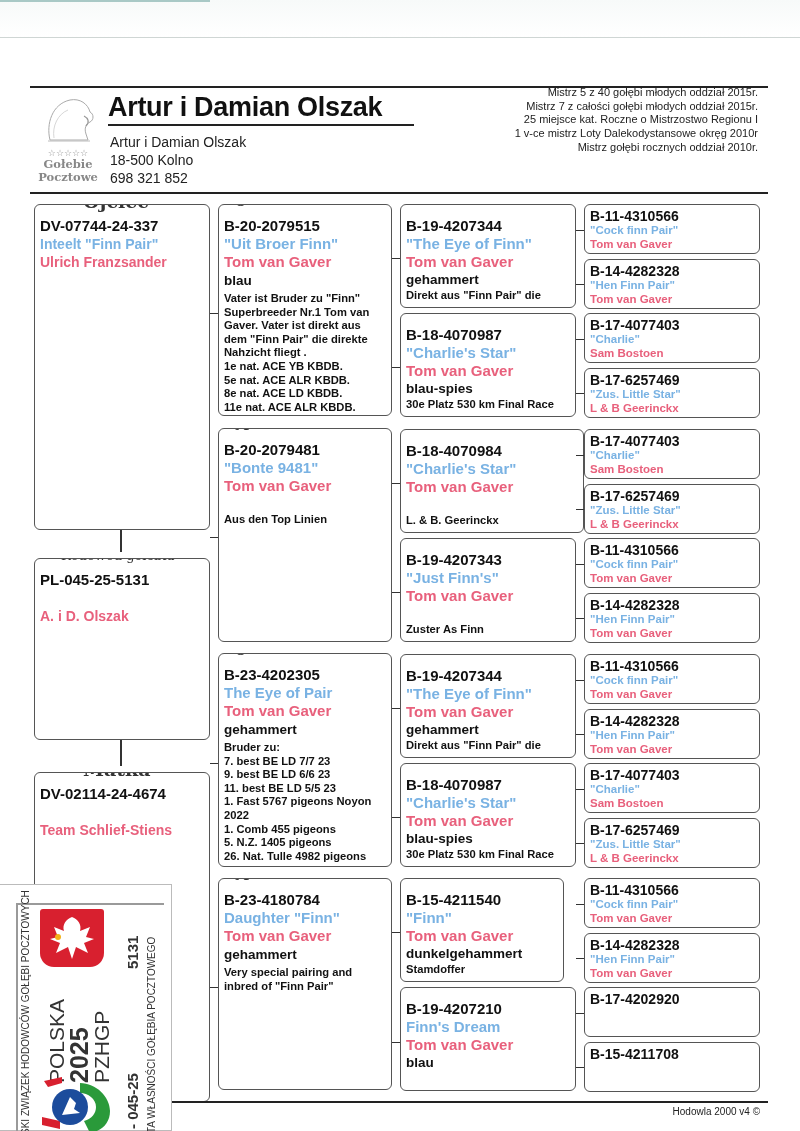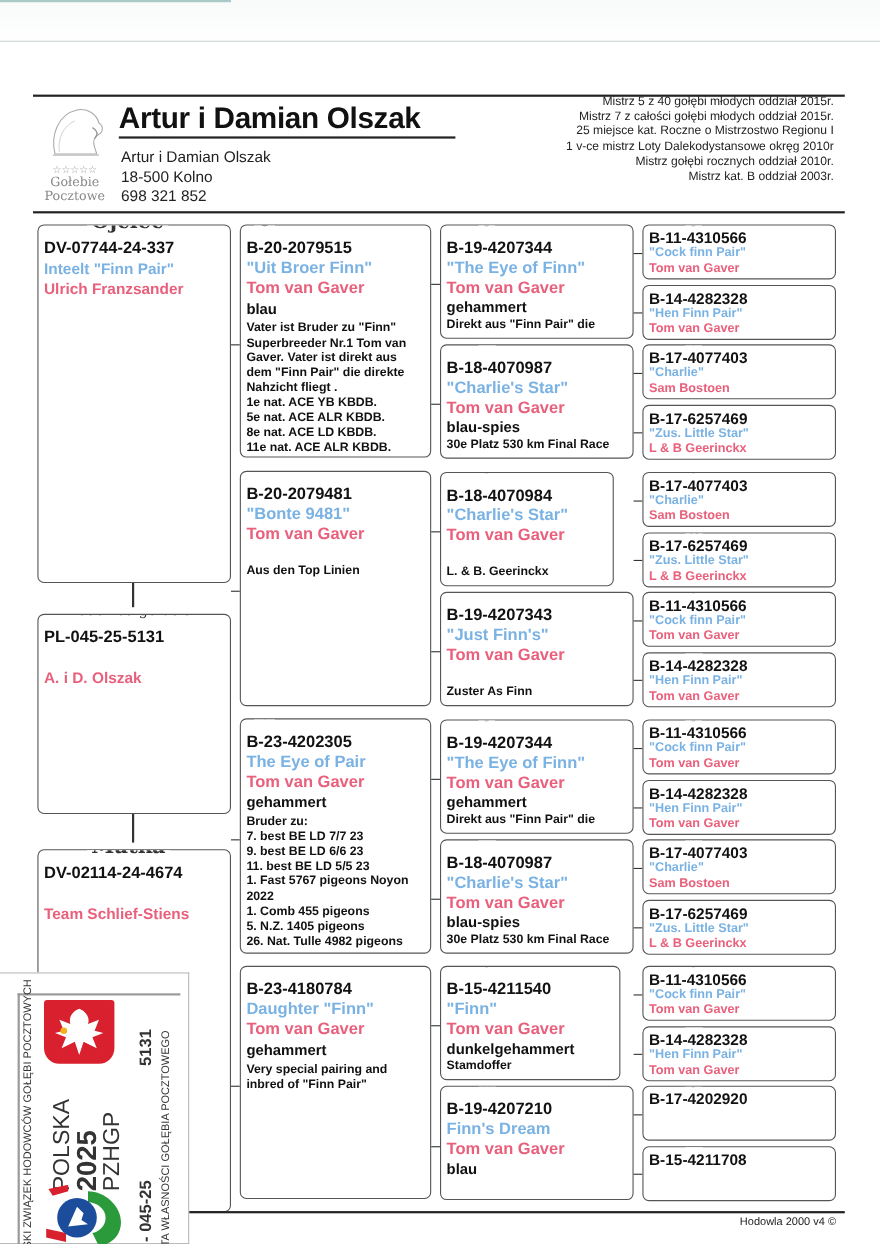--- a/index.html
+++ b/index.html
@@ -4,21 +4,21 @@
 <style>
   * { box-sizing: border-box; margin: 0; padding: 0; }
   html, body { width: 800px; height: 1131px; background: #fff; overflow: hidden; }
   body { position: relative; font-family: "Liberation Sans", sans-serif; color: #111; }
   .scan-top { position: absolute; left: 0; top: 0; width: 800px; height: 38px; border-bottom: 1px solid #cfd6d4; background: linear-gradient(#f7faf9, #fff); }
   .scan-top .tint { position: absolute; left: 0; top: 0; width: 210px; height: 2px; background: #a9c9c6; }
   .rule { position: absolute; background: #222; }
   .hdr-logo { position: absolute; left: 33px; top: 94px; width: 70px; height: 92px; text-align: center; }
   .hdr-logo .bird { width: 56px; height: 50px; margin: 0 auto; }
   .hdr-logo .stars { font-size: 9px; color: #999; letter-spacing: 0px; line-height: 10px; }
-  .hdr-logo .logo-t { font-family: "DejaVu Serif", serif; font-size: 11.5px; color: #888; font-weight: normal; line-height: 13px; }
+  .hdr-logo .logo-t { font-family: "DejaVu Serif", serif; font-size: 11.5px; color: #888; font-weight: bold; line-height: 13px; }
   .hdr-title { position: absolute; left: 108px; top: 92px; font-size: 27px; font-weight: bold; letter-spacing: -0.3px; border-bottom: 2px solid #222; padding-bottom: 1px; width: 306px; white-space: nowrap; }
   .hdr-contact { position: absolute; left: 110px; top: 133px; font-size: 14px; line-height: 18px; color: #222; }
   .hdr-awards { position: absolute; right: 42px; top: 86px; width: 290px; text-align: right; font-size: 11px; line-height: 13.7px; color: #222; }
   .card { position: absolute; border: 1.4px solid #555; border-radius: 6px; background: #fff; padding: 6px 5px 15px 5px; overflow: hidden; }
   .card .lbl { position: absolute; top: -9px; left: 12px; background: #fff; padding: 0 4px; font-family: "DejaVu Serif", serif; font-weight: bold; color: #333; line-height: 14px; }
   .lbl-big { font-size: 19px !important; top: -14px !important; left: 44px !important; line-height: 20px !important; }
   .lbl-med { font-size: 13px !important; top: -10px !important; }
   .lbl-sm { font-size: 8px !important; font-weight: normal !important; top: -7px !important; color: #666 !important; line-height: 10px !important; left: 34px !important; }
   .lbl-xs { font-size: 8px !important; font-weight: normal !important; top: -7px !important; color: #666 !important; line-height: 10px !important; left: 38px !important; }
   .ring { font-weight: bold; color: #111; }
@@ -71,21 +71,20 @@
   <div>Artur i Damian Olszak</div>
   <div>18-500 Kolno</div>
   <div>698 321 852</div>
 </div>
 <div class="hdr-awards">
   <div>Mistrz 5 z 40 gołębi młodych oddział 2015r.</div>
   <div>Mistrz 7 z całości gołębi młodych oddział 2015r.</div>
   <div>25 miejsce kat. Roczne o Mistrzostwo Regionu I</div>
   <div>1 v-ce mistrz Loty Dalekodystansowe okręg 2010r</div>
   <div>Mistrz gołębi rocznych oddział 2010r.</div>
-  <div>Mistrz kat. B oddział 2003r.</div>
 </div>
 
 <div class="rule" style="left:30px; top:192px; width:738px; height:2px;"></div>
 
 <div class="card g1" style="left:34px; top:204px; width:176px; height:326px;">
   <span class="lbl lbl-big">Ojciec</span>
   <div class="ring" style="margin-top:6px;">DV-07744-24-337</div>
   <div class="name">Inteelt "Finn Pair"</div>
   <div class="breeder">Ulrich Franzsander</div>
 </div>
@@ -173,21 +172,21 @@
   <div class="note">Direkt aus "Finn Pair" die</div>
 </div>
 <div class="card g3" style="left:400px; top:313px; width:176px; height:104px;">
   <span class="lbl lbl-sm">M</span>
   <div class="ring" style="margin-top:6px;">B-18-4070987</div>
   <div class="name">"Charlie's Star"</div>
   <div class="breeder">Tom van Gaver</div>
   <div class="color">blau-spies</div>
   <div class="note">30e Platz 530 km Final Race</div>
 </div>
-<div class="card g3" style="left:400px; top:429px; width:158px; height:104px;">
+<div class="card g3" style="left:400px; top:429px; width:184px; height:104px;">
   <span class="lbl lbl-sm">O</span>
   <div class="ring" style="margin-top:6px;">B-18-4070984</div>
   <div class="name">"Charlie's Star"</div>
   <div class="breeder">Tom van Gaver</div>
   <div class="note" style="margin-top:17px">L. &amp; B. Geerinckx</div>
 </div>
 <div class="card g3" style="left:400px; top:538px; width:176px; height:104px;">
   <span class="lbl lbl-sm">M</span>
   <div class="ring" style="margin-top:6px;">B-19-4207343</div>
   <div class="name">"Just Finn's"</div>

